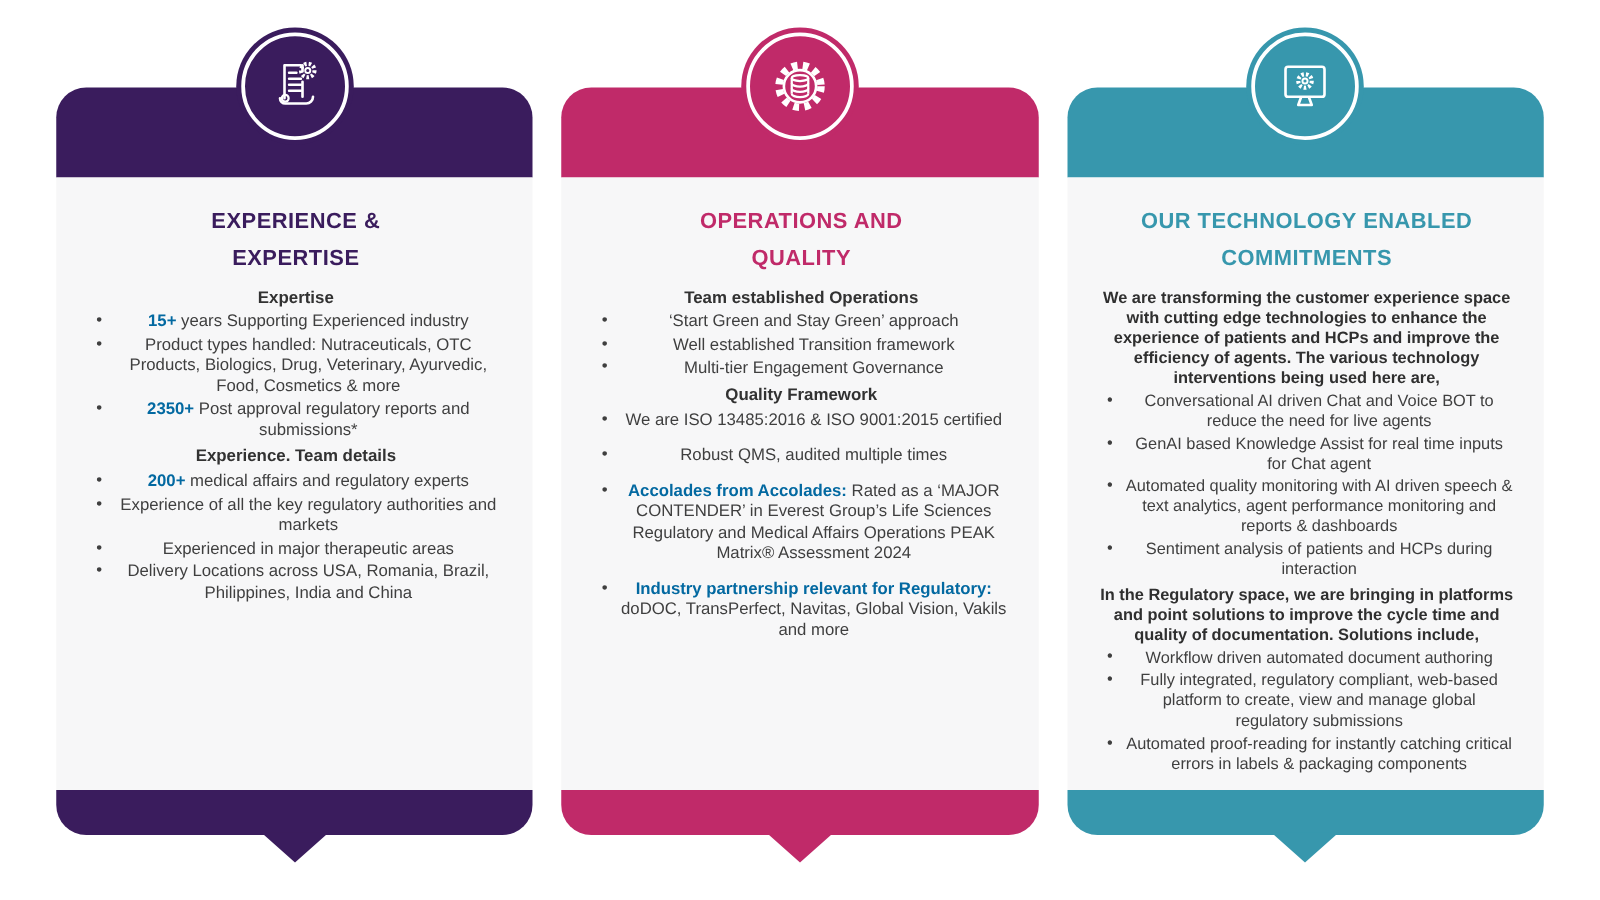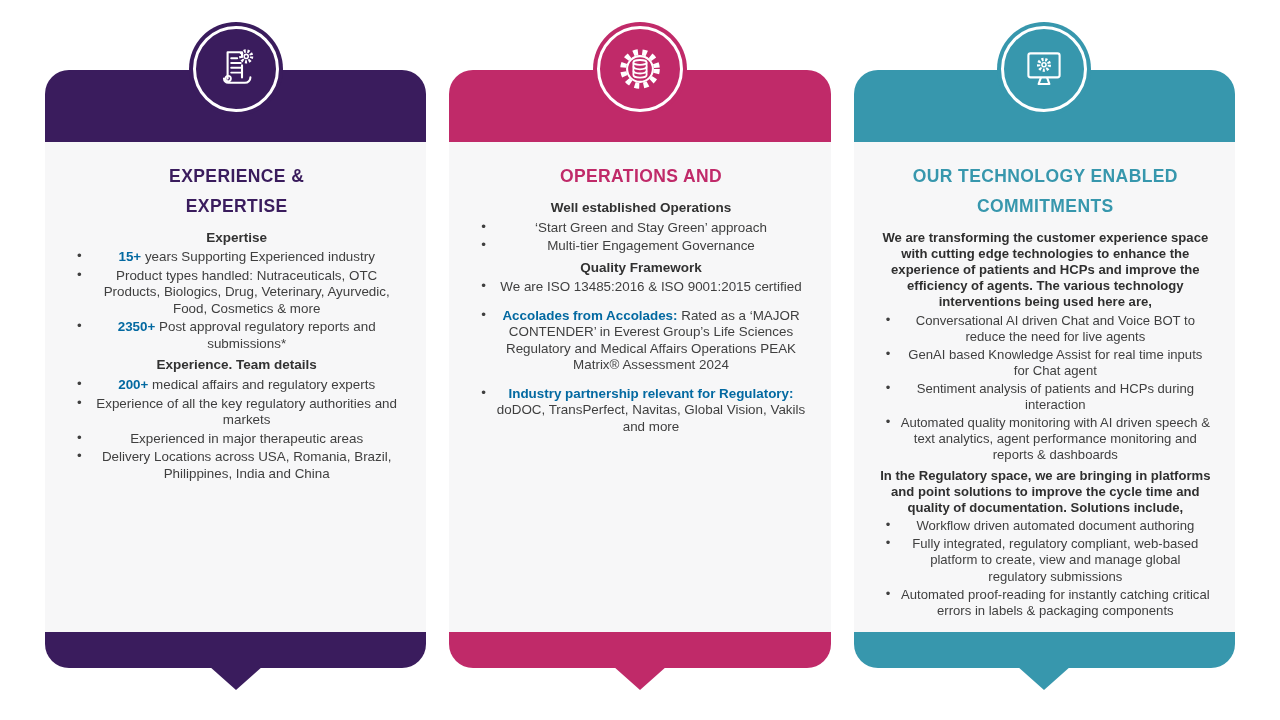--- a/index.html
+++ b/index.html
@@ -161,29 +161,32 @@
           <circle cx="50" cy="50" r="21.5" stroke-width="3.5"></circle>
           <ellipse cx="50" cy="39" rx="11" ry="4" stroke-width="3"></ellipse>
           <path d="M39 39 V60 M61 39 V60" stroke-width="3"></path>
           <path d="M39 46 a11 4.5 0 0 0 22 0 M39 53 a11 4.5 0 0 0 22 0 M39 60 a11 4.5 0 0 0 22 0" stroke-width="3"></path>
         </svg>
       </div>
       <div class="band-top"></div>
       <div class="card-body">
         <h2 class="card-title">
           <span class="t-line">OPERATIONS AND</span>
+          <span class="t-line">QUALITY</span>
         </h2>
-        <h3 class="sec-head">Well established Operations</h3>
+        <h3 class="sec-head">Team established Operations</h3>
         <ul class="bullets">
           <li><span>‘Start Green and Stay Green’ approach</span></li>
+          <li><span>Well established Transition framework</span></li>
           <li><span>Multi-tier Engagement Governance</span></li>
         </ul>
         <h3 class="sec-head">Quality Framework</h3>
         <ul class="bullets spaced">
           <li><span>We are ISO 13485:2016 &amp; ISO 9001:2015 certified</span></li>
+          <li><span>Robust QMS, audited multiple times</span></li>
           <li><b>Accolades from Accolades:</b><span> Rated as a ‘MAJOR CONTENDER’ in Everest Group’s Life Sciences Regulatory and Medical Affairs Operations PEAK Matrix® Assessment 2024</span></li>
           <li><b>Industry partnership relevant for Regulatory:</b><span> doDOC, TransPerfect, Navitas, Global Vision, Vakils and more</span></li>
         </ul>
       </div>
       <div class="band-bottom">
         <div class="tail"></div>
       </div>
     </section>
     <section class="card c2" style="--accent: #3797ad;">
       <div class="icon-circle">
@@ -197,22 +200,22 @@
       <div class="band-top"></div>
       <div class="card-body">
         <h2 class="card-title">
           <span class="t-line">OUR TECHNOLOGY ENABLED</span>
           <span class="t-line">COMMITMENTS</span>
         </h2>
         <p class="para bold">We are transforming the customer experience space with cutting edge technologies to enhance the experience of patients and HCPs and improve the efficiency of agents. The various technology interventions being used here are,</p>
         <ul class="bullets">
           <li><span>Conversational AI driven Chat and Voice BOT to reduce the need for live agents</span></li>
           <li><span>GenAI based Knowledge Assist for real time inputs for Chat agent</span></li>
+          <li><span>Automated quality monitoring with AI driven speech &amp; text analytics, agent performance monitoring and reports &amp; dashboards</span></li>
           <li><span>Sentiment analysis of patients and HCPs during interaction</span></li>
-          <li><span>Automated quality monitoring with AI driven speech &amp; text analytics, agent performance monitoring and reports &amp; dashboards</span></li>
         </ul>
         <p class="para bold">In the Regulatory space, we are bringing in platforms and point solutions to improve the cycle time and quality of documentation. Solutions include,</p>
         <ul class="bullets">
           <li><span>Workflow driven automated document authoring</span></li>
           <li><span>Fully integrated, regulatory compliant, web-based platform to create, view and manage global regulatory submissions</span></li>
           <li><span>Automated proof-reading for instantly catching critical errors in labels &amp; packaging components</span></li>
         </ul>
       </div>
       <div class="band-bottom">
         <div class="tail"></div>

